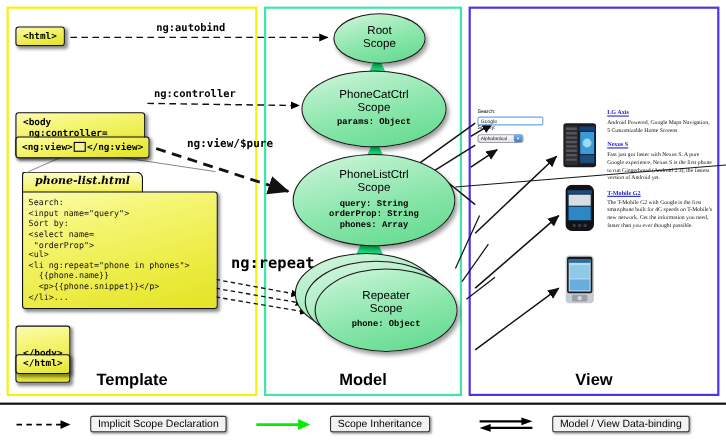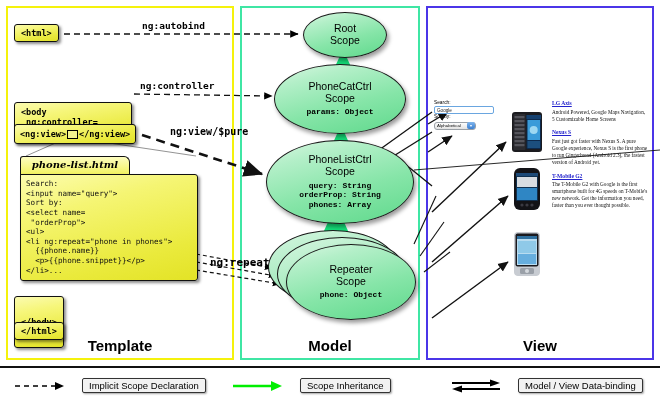--- a/index.html
+++ b/index.html
@@ -98,27 +98,27 @@
            font-family:"Liberation Serif", serif;font-weight:bold;line-height:1.2;}
   .pl-snippet{color:#111;font-size:5.2px;font-family:"Liberation Serif", serif;
               line-height:1.32;margin-top:2px;}
 
   
   .elabel{position:absolute;font-family:"DejaVu Sans Mono", monospace;
           font-weight:bold;color:#000;white-space:nowrap;}
   #lab-autobind{left:142px;top:20px;font-size:9.5px;}
   #lab-controller{left:140px;top:80px;font-size:9.5px;}
   #lab-route{left:170px;top:126px;font-size:10px;}
-  #lab-repeat{left:210px;top:256px;font-size:11px;}
+  #lab-repeat{left:210px;top:232px;font-size:14px;}
 
   
   #legend{position:absolute;left:0;top:366px;width:660px;height:39px;
           background:#fff;border-top:2px solid #111;}
   .leg{position:absolute;top:10px;display:flex;align-items:center;gap:16px;}
-  #leg-1{left:14px;} #leg-2{left:232px;} #leg-3{left:450px;justify-content:space-between;}
+  #leg-1{left:14px;} #leg-2{left:232px;} #leg-3{left:434px;justify-content:space-between;}
   .leg-box{border:1.3px solid #333;border-radius:2px;background:#f2f2f2;
            box-shadow:1px 1px 2px rgba(0,0,0,.35);
            padding:1px 6px;font-size:9.5px;color:#000;
            font-family:"Liberation Sans", sans-serif;white-space:nowrap;}
   .leg-art{width:52px;height:14px;}
 
   svg.overlay{position:absolute;left:0;top:0;width:660px;height:405px;
               pointer-events:none;}
 </style>
 </head>

